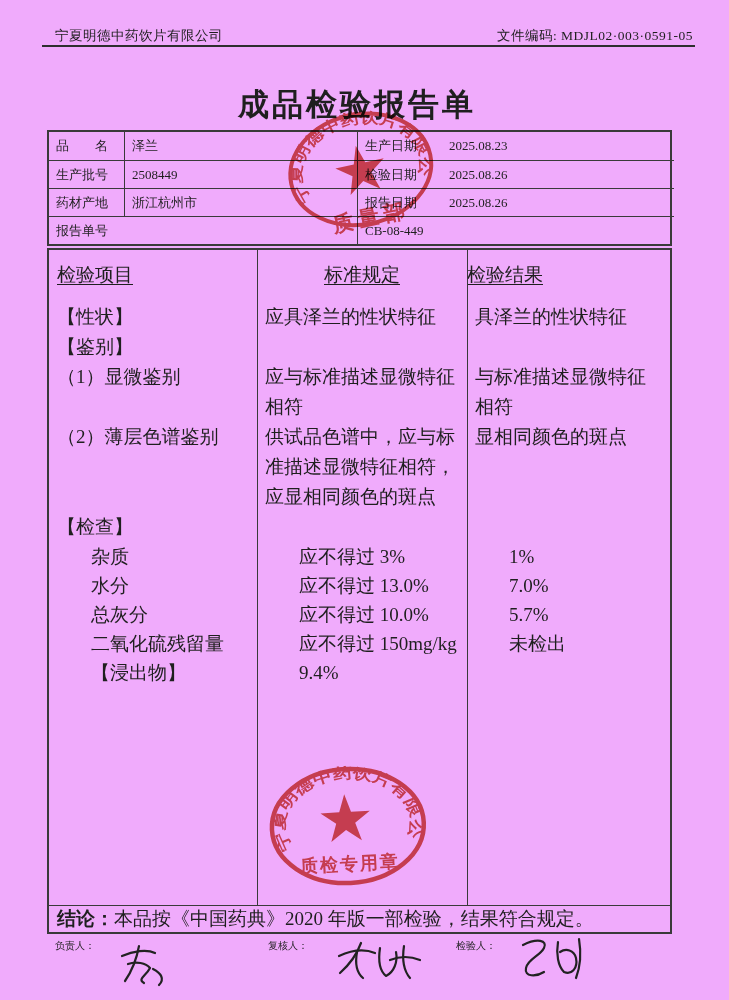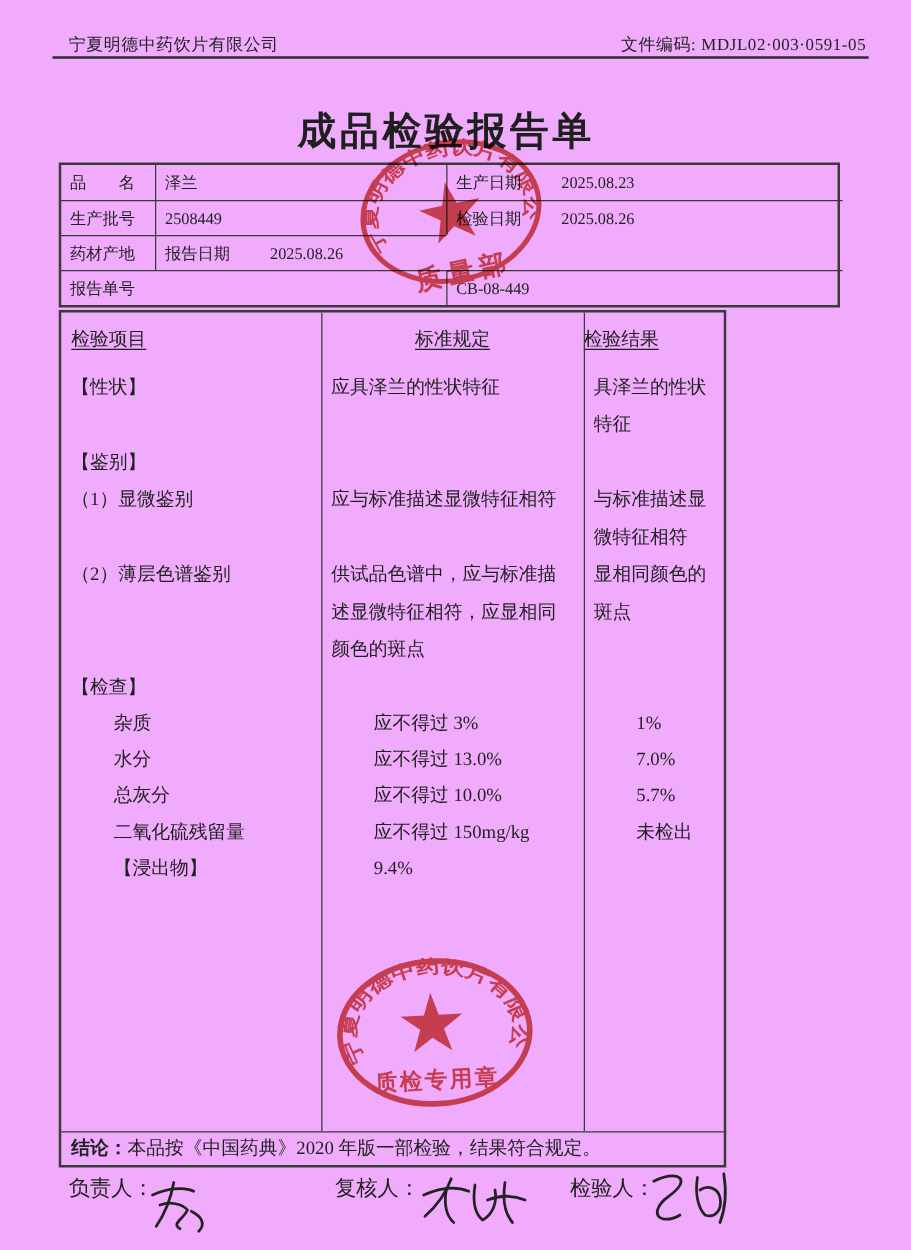--- a/index.html
+++ b/index.html
@@ -37,23 +37,23 @@
   .ic{
     height:28px;display:flex;align-items:center;
     padding-left:7px;box-sizing:border-box;white-space:nowrap;
   }
   .ic.bt{border-top:1px solid #3a3a3a;}
   .ic.bl{border-left:1px solid #3a3a3a;}
   .ic.span2{grid-column:1 / 3;}
   .dlabel{display:inline-block;width:84px;}
   
   .result-table{
-    position:absolute;top:248px;left:47px;width:534px;
+    position:absolute;top:248px;left:47px;width:625px;
     border:2px solid #3a3a3a;box-sizing:border-box;
-    font-size:15px;
+    font-size:19px;
   }
   .result-area{position:relative;height:655px;overflow:hidden;}
   .vline{position:absolute;top:0;bottom:0;width:1px;background:#3a3a3a;}
   .vl1{left:208px;} .vl2{left:418px;}
   .rt-header{display:flex;padding-top:12px;}
   .rt-header .hc{box-sizing:border-box;}
   .rt-header .h1{width:208px;padding-left:8px;}
   .rt-header .h2{width:210px;text-align:center;}
   .rt-header .h3{flex:1;}
   .rt-header span{text-decoration:underline;text-underline-offset:3px;}
@@ -63,21 +63,21 @@
   .rrow .c1{width:208px;padding-left:8px;box-sizing:border-box;}
   .rrow .c2{width:210px;padding:0 12px 0 8px;box-sizing:border-box;}
   .rrow .c3{flex:1;padding-left:8px;box-sizing:border-box;padding-right:6px;}
   
   .conclusion-row{
     border-top:1.5px solid #3a3a3a;height:26px;line-height:26px;
     padding-left:8px;white-space:nowrap;
   }
   .conclusion-row b{font-weight:bold;}
   
-  .sign-block{position:absolute;top:933px;left:47px;width:640px;height:62px;font-size:17px;}
+  .sign-block{position:absolute;top:933px;left:47px;width:640px;height:62px;font-size:10px;}
   .sign-label{position:absolute;top:6px;white-space:nowrap;}
   .sl1{left:8px;} .sl2{left:221px;} .sl3{left:409px;}
   .sig{position:absolute;}
   .sig path{fill:none;stroke:#222;stroke-width:2.2;stroke-linecap:round;stroke-linejoin:round;}
   .sg1{left:68px;top:8px;} .sg2{left:285px;top:4px;} .sg3{left:466px;top:0px;}
   
   .stamp{position:absolute;mix-blend-mode:multiply;opacity:.82;}
   .stamp-top{left:284px;top:109px;transform:rotate(-12deg);}
   .stamp-bottom{left:266px;top:764px;transform:rotate(-3deg);}
 </style>
@@ -103,20 +103,21 @@
     </div>
 
     <div class="ic bt">生产批号</div>
     <div class="ic bt bl">2508449</div>
     <div class="ic bt bl">
       <span class="dlabel">检验日期</span>
       <span>2025.08.26</span>
     </div>
 
     <div class="ic bt">药材产地</div>
+    <div class="ic bt bl">浙江杭州市</div>
     <div class="ic bt bl">
       <span class="dlabel">报告日期</span>
       <span>2025.08.26</span>
     </div>
 
     <div class="ic bt span2">报告单号</div>
     <div class="ic bt bl">CB-08-449</div>
   </div>
 
   <div class="result-table">

